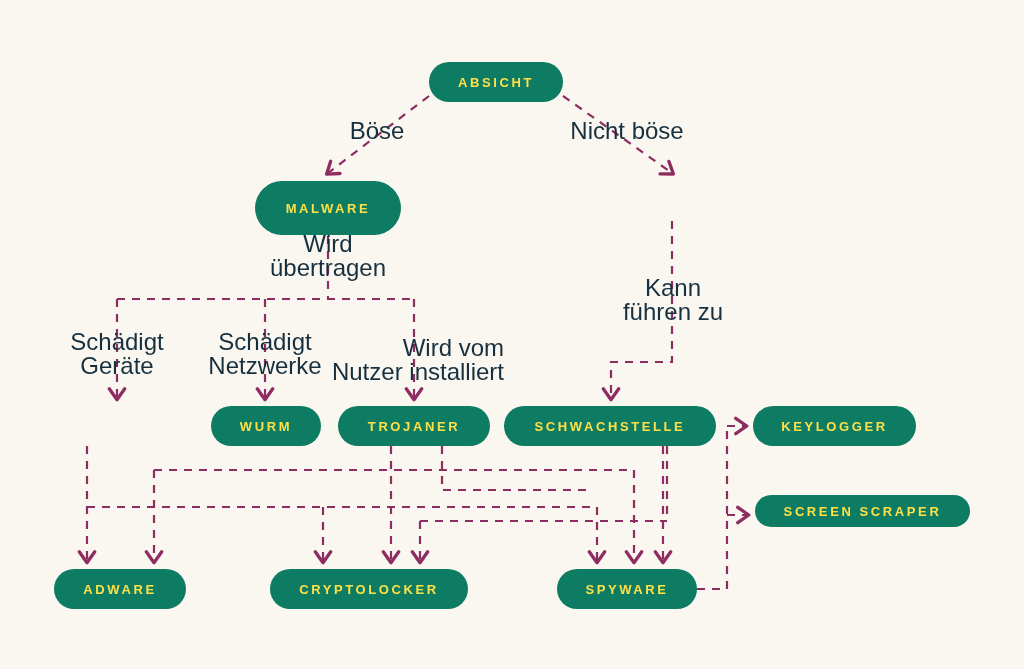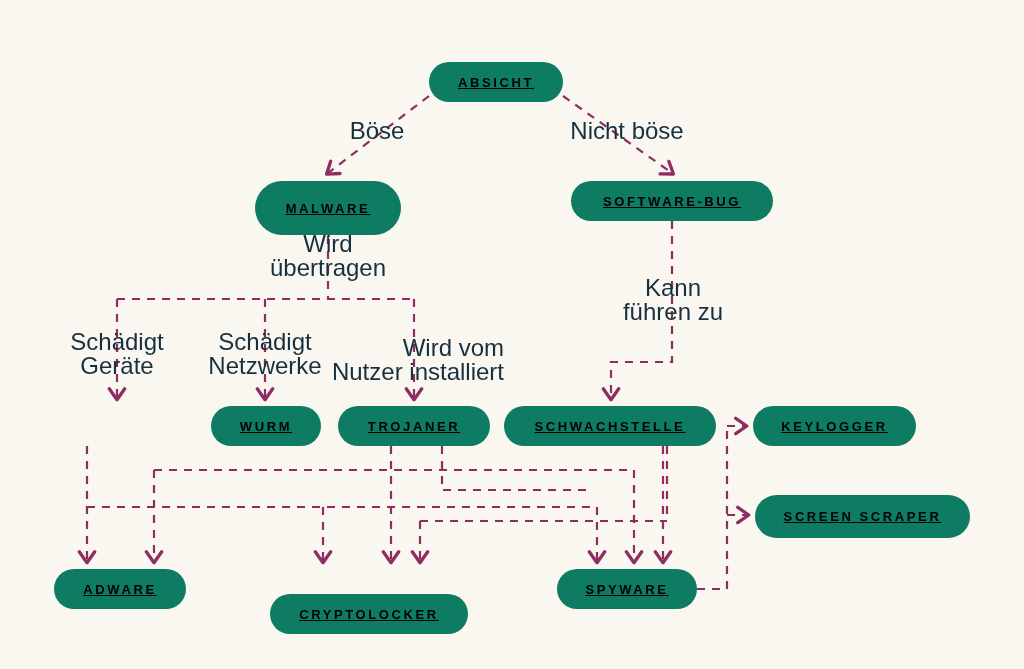--- a/index.html
+++ b/index.html
@@ -7,28 +7,27 @@
     width:1024px;height:669px;
     background:#faf7f0;
     font-family:"Liberation Sans", sans-serif;
     overflow:hidden;
   }
   #diagram{position:relative;width:1024px;height:669px;}
   #wires{position:absolute;left:0;top:0;width:1024px;height:669px;}
   .node{
     position:absolute;
     background:#0e7c62;
-    color:#000000;
+    color:#fde047;
     border-radius:999px;
     display:flex;align-items:center;justify-content:center;
     font-size:13px;font-weight:bold;letter-spacing:2.6px;
     white-space:nowrap;
     box-sizing:border-box;
     padding:0 10px;
-    text-decoration:underline;
   }
   .edge-label{
     position:absolute;
     color:#17303f;
     font-size:24px;
     line-height:24px;
     text-align:center;
     white-space:pre-line;
   }
 </style>
@@ -82,42 +81,39 @@
       <path d="M727,515 L747,515" marker-end="url(#ar)"></path>
     </g>
   </svg>
 
   <div class="node" style="left:429px;top:62px;width:134px;height:40px;">
     <span>ABSICHT</span>
   </div>
   <div class="node" style="left:255px;top:181px;width:146px;height:54px;">
     <span>MALWARE</span>
   </div>
-  <div class="node" style="left:571px;top:181px;width:202px;height:40px;">
-    <span>SOFTWARE-BUG</span>
-  </div>
   <div class="node" style="left:211px;top:406px;width:110px;height:40px;align-items:center;">
     <span>WURM</span>
   </div>
   <div class="node" style="left:338px;top:406px;width:152px;height:40px;">
     <span>TROJANER</span>
   </div>
   <div class="node" style="left:504px;top:406px;width:212px;height:40px;">
     <span>SCHWACHSTELLE</span>
   </div>
   <div class="node" style="left:753px;top:406px;width:163px;height:40px;text-align:right;">
     <span>KEYLOGGER</span>
   </div>
-  <div class="node" style="left:755px;top:495px;width:215px;height:43px;">
+  <div class="node" style="left:755px;top:495px;width:215px;height:32px;">
     <span>SCREEN SCRAPER</span>
   </div>
   <div class="node" style="left:54px;top:569px;width:132px;height:40px;">
     <span>ADWARE</span>
   </div>
-  <div class="node" style="left:270px;top:569px;width:198px;height:40px;margin-top:25px;">
+  <div class="node" style="left:270px;top:569px;width:198px;height:40px;">
     <span>CRYPTOLOCKER</span>
   </div>
   <div class="node" style="left:557px;top:569px;width:140px;height:40px;">
     <span>SPYWARE</span>
   </div>
 
   <div class="edge-label" style="left:322px;top:119px;width:110px;">Böse</div>
   <div class="edge-label" style="left:552px;top:119px;width:150px;">Nicht böse</div>
   <div class="edge-label" style="left:258px;top:232px;width:140px;">Wird
 übertragen</div>

